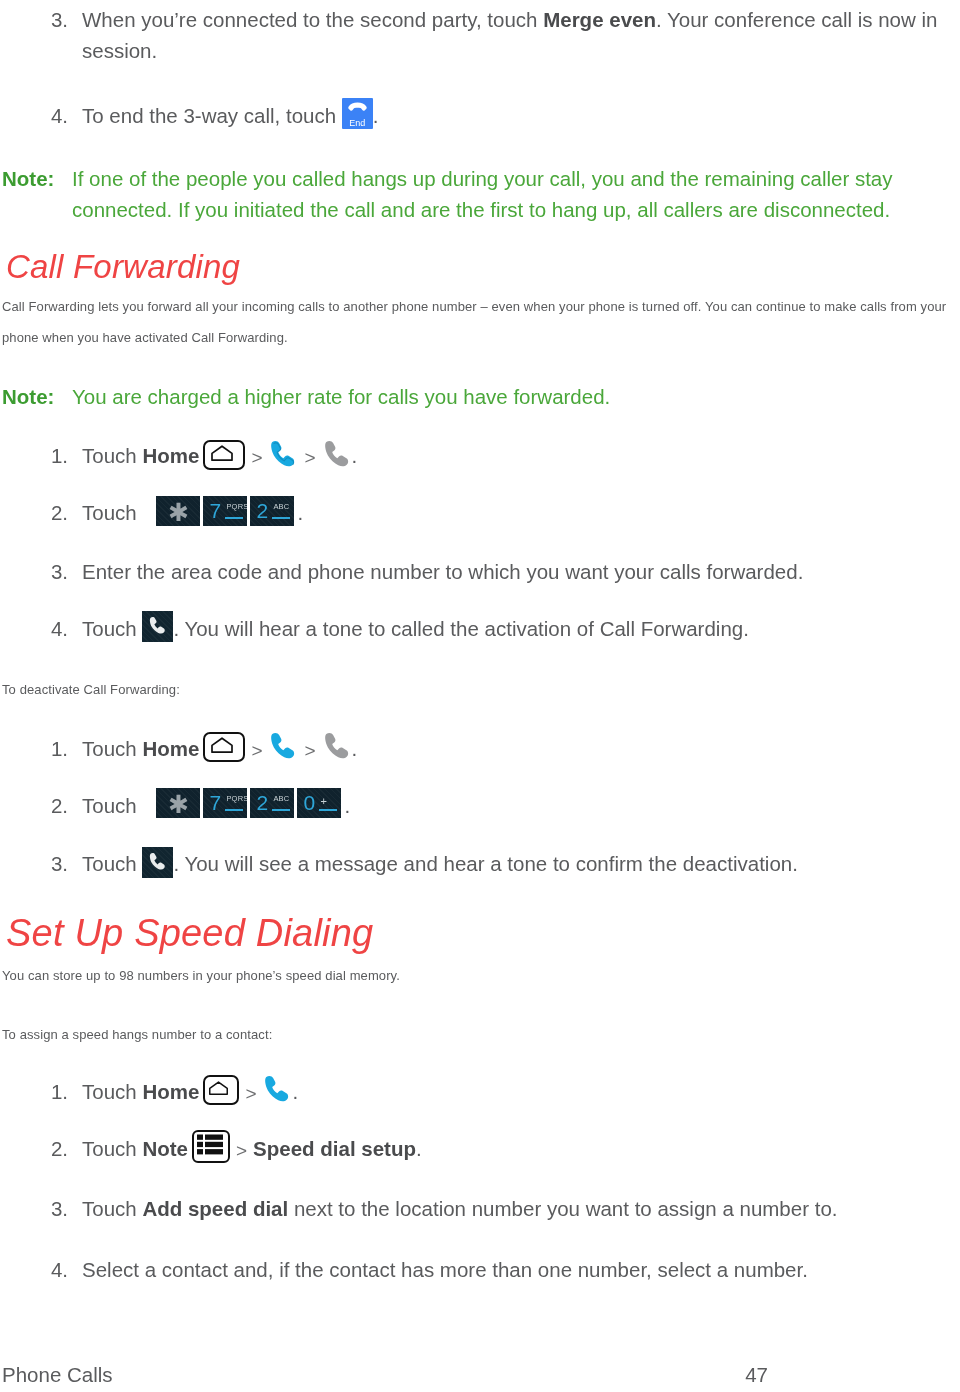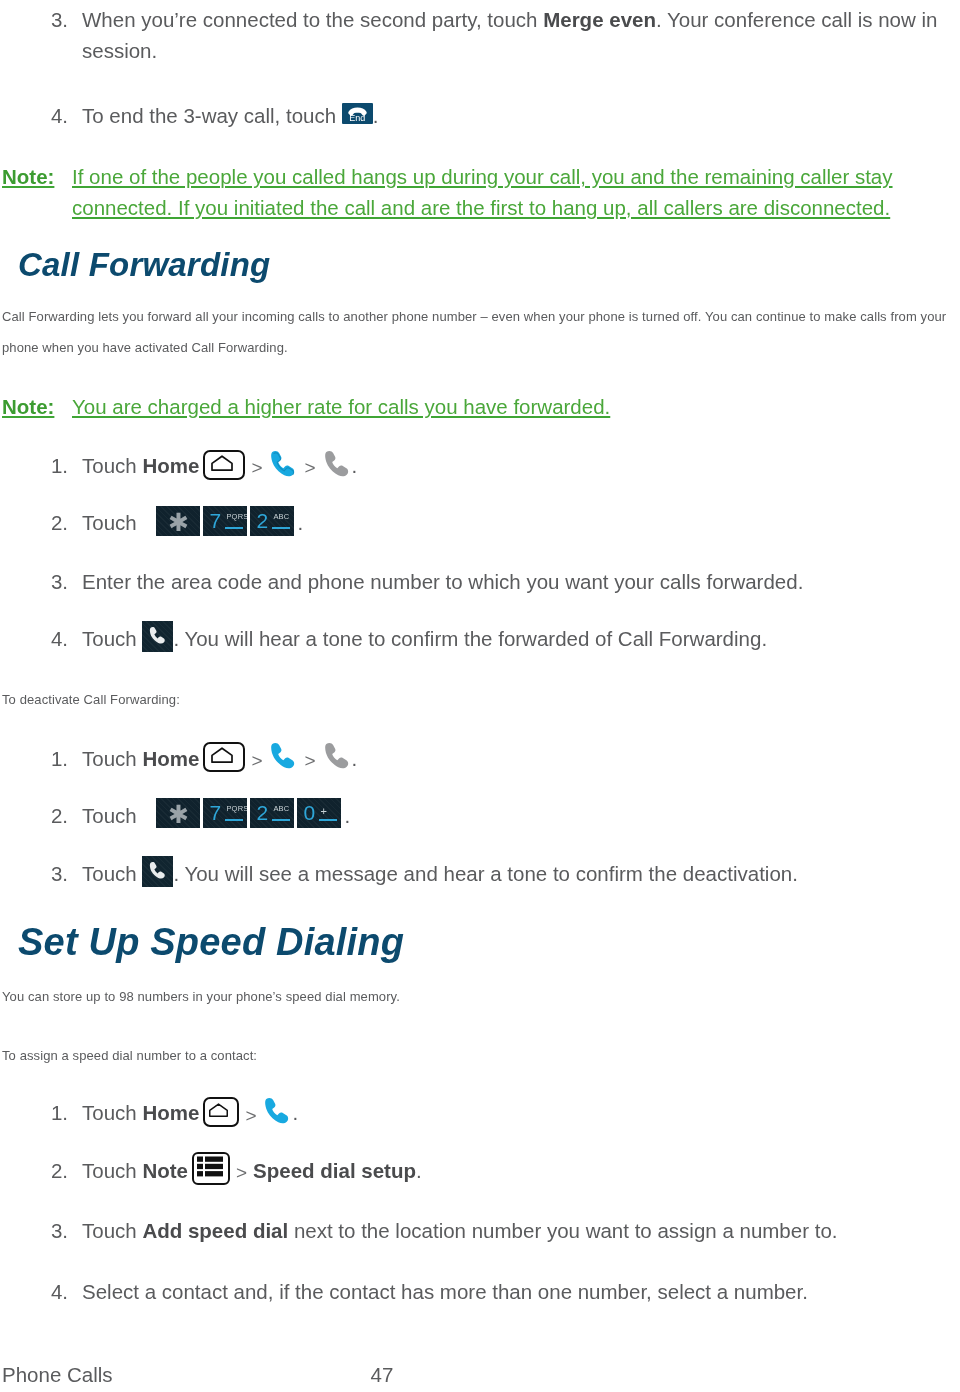--- a/index.html
+++ b/index.html
@@ -44,57 +44,56 @@
     box-sizing: content-box;
     margin-left: 30px;
   }
   .step .txt { flex: 1; }
 
   .note {
     display: flex;
     font-size: 20.5px;
     line-height: 31px;
     color: #3fa535;
-    text-decoration: underline;
   }
   .note .note-label {
     font-weight: bold;
     color: #3c9c31;
     min-width: 54px;
     margin-right: 16px;
   }
   .note .note-body { flex: 1; color: #4aa73a; }
 
   h2.heading {
     font-style: italic;
-    font-weight: bold;
-    color: #0c4a6e;
-    margin: 16px;
+    font-weight: normal;
+    color: #ef4444;
+    margin: 4px;
     letter-spacing: .2px;
   }
   h2.heading.h-call { font-size: 33px; line-height: 40px; }
   h2.heading.h-speed { font-size: 38px; line-height: 46px; }
 
   b, .bold { font-weight: bold; color: #4a4b4d; }
   .mt-step { margin-top: 26px; }
   .tight { margin-top: 2px; }
 
   
   .ic {
     display: inline-block;
     vertical-align: middle;
     position: relative;
     top: -2px;
   }
 
   
   .ic-end {
     width: 31px;
-    height: 21px;
-    background: #0c4a6e;
+    height: 31px;
+    background: #3b82f6;
     border-radius: 1px;
     top: -4px;
   }
   .ic-end .hs {
     position: absolute;
     left: 6px; top: 4px;
     width: 19px; height: 11px;
   }
   .ic-end .lbl {
     position: absolute;
@@ -219,21 +218,21 @@
     line-height: 30px;
     color: #5a5b5d;
   }
   .footer .f-left {
     position: absolute;
     left: 2px; top: 0;
   }
   .footer .f-page {
     position: absolute;
     left: 0; right: 0;
-    text-align: center;
+    text-align: right;
     width: 768px;
   }
   .footer .f-page span { margin-left: -4px; }
 </style>
 </head>
 <body>
 
 <div class="page">
 
   <div class="step" style="margin-top:4px;">
@@ -293,21 +292,21 @@
   <div class="step" style="margin-top:26px;">
     <div class="num">3.</div>
     <div class="txt">Enter the area code and phone number to which you want your calls forwarded.</div>
   </div>
 
   <div class="step" style="margin-top:26px;">
     <div class="num">4.</div>
     <div class="txt">
       <span>Touch </span><span class="ic ic-call"><svg class="hs" viewBox="0 0 19 20">
             <path d="M2.6 1.8c1.5-1.3 3.6-0.9 4.4 0.6l1.3 2.4c0.5 0.9 0.2 1.9-0.6 2.5l-1.3 0.9c0.4 1.4 1.8 3.2 3.3 4.2l1.1-1.3c0.7-0.7 1.7-0.9 2.5-0.3l2.3 1.5c1.4 0.9 1.6 3 0.2 4.3-1.4 1.2-3.4 1.3-5.5 0.3-2.5-1.2-5.2-3.7-6.8-6.4C2.1 8 1.2 3.1 2.6 1.8z" fill="#e9eced"></path>
-          </svg></span><span>. You will hear a tone to confirm the forwarded of Call Forwarding.</span>
+          </svg></span><span>. You will hear a tone to called the activation of Call Forwarding.</span>
     </div>
   </div>
 
   <div class="body-text" style="margin-top:28px;">To deactivate Call Forwarding:</div>
 
   <div class="step" style="margin-top:28px;">
     <div class="num">1.</div>
     <div class="txt">
       <span>Touch </span><b>Home</b><span class="ic ic-home" style="margin-left:4px;"><svg class="house" viewBox="0 0 24 16">
             <path d="M2 15.2V8.4L12 1.2l10 7.2v6.8z" fill="none" stroke="#111111" stroke-width="1.7" stroke-linejoin="round"></path>
@@ -332,21 +331,21 @@
       <span>Touch </span><span class="ic ic-call"><svg class="hs" viewBox="0 0 19 20">
             <path d="M2.6 1.8c1.5-1.3 3.6-0.9 4.4 0.6l1.3 2.4c0.5 0.9 0.2 1.9-0.6 2.5l-1.3 0.9c0.4 1.4 1.8 3.2 3.3 4.2l1.1-1.3c0.7-0.7 1.7-0.9 2.5-0.3l2.3 1.5c1.4 0.9 1.6 3 0.2 4.3-1.4 1.2-3.4 1.3-5.5 0.3-2.5-1.2-5.2-3.7-6.8-6.4C2.1 8 1.2 3.1 2.6 1.8z" fill="#e9eced"></path>
           </svg></span><span>. You will see a message and hear a tone to confirm the deactivation.</span>
     </div>
   </div>
 
   <h2 class="heading h-speed" style="margin-top:28px;">Set Up Speed Dialing</h2>
 
   <div class="body-text tight">You can store up to 98 numbers in your phone’s speed dial memory.</div>
 
-  <div class="body-text" style="margin-top:28px;">To assign a speed dial number to a contact:</div>
+  <div class="body-text" style="margin-top:28px;">To assign a speed hangs number to a contact:</div>
 
   <div class="step" style="margin-top:26px;">
     <div class="num">1.</div>
     <div class="txt">
       <span>Touch </span><b>Home</b><span class="ic ic-home" style="margin-left:4px;width:32px;"><svg class="house" viewBox="0 0 24 16" style="left:3px;width:21px;">
             <path d="M2 15.2V8.4L12 1.2l10 7.2v6.8z" fill="none" stroke="#111111" stroke-width="1.7" stroke-linejoin="round"></path>
           </svg></span><span class="gt">&gt;</span><svg class="ic ic-phone-blue" viewBox="0 0 30 28">
           <path d="M4.3 3.1c2.3-2 5.6-1.4 6.8 0.9l2 3.7c0.7 1.3 0.3 2.9-0.9 3.8l-2 1.4c0.6 2.1 2.7 4.9 5.1 6.4l1.7-1.9c1-1.1 2.6-1.3 3.8-0.5l3.6 2.3c2.2 1.4 2.4 4.7 0.3 6.6-2.1 1.9-5.2 2-8.4 0.4-3.9-1.9-8-5.7-10.4-9.8C3.4 12.2 2.1 5.1 4.3 3.1z" fill="#18a9e0"></path>
         </svg><span>.</span>
     </div>

